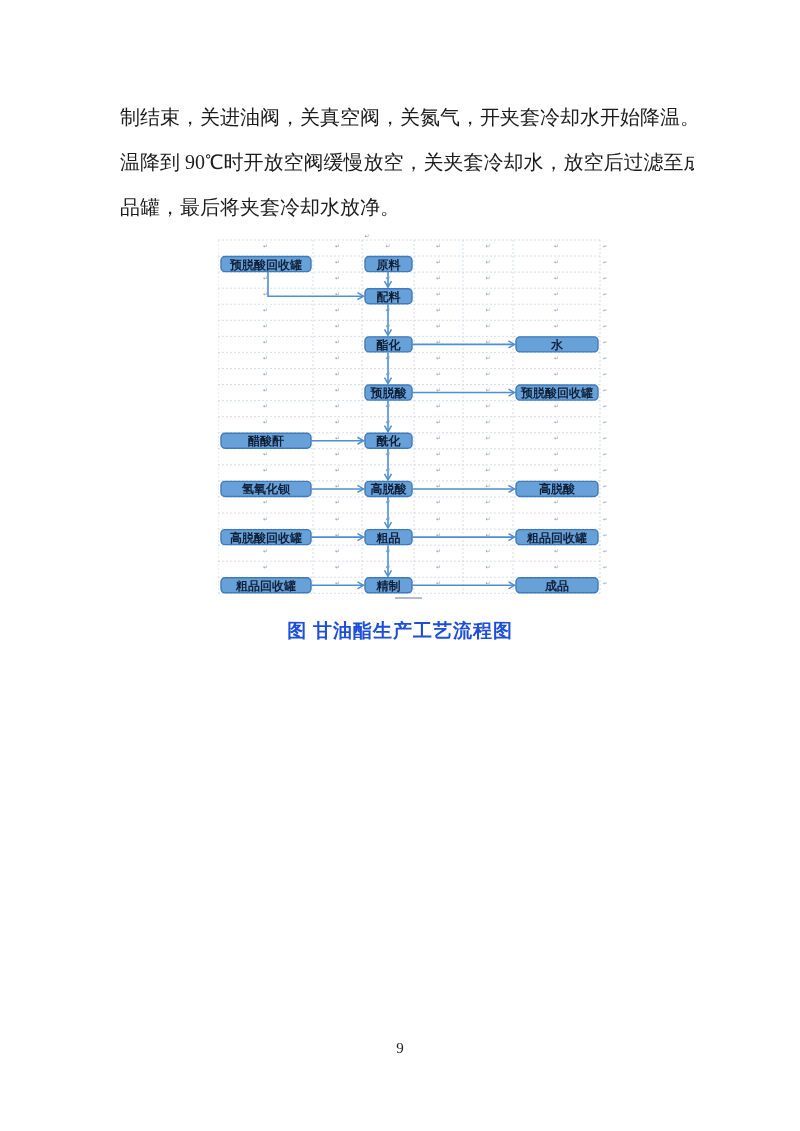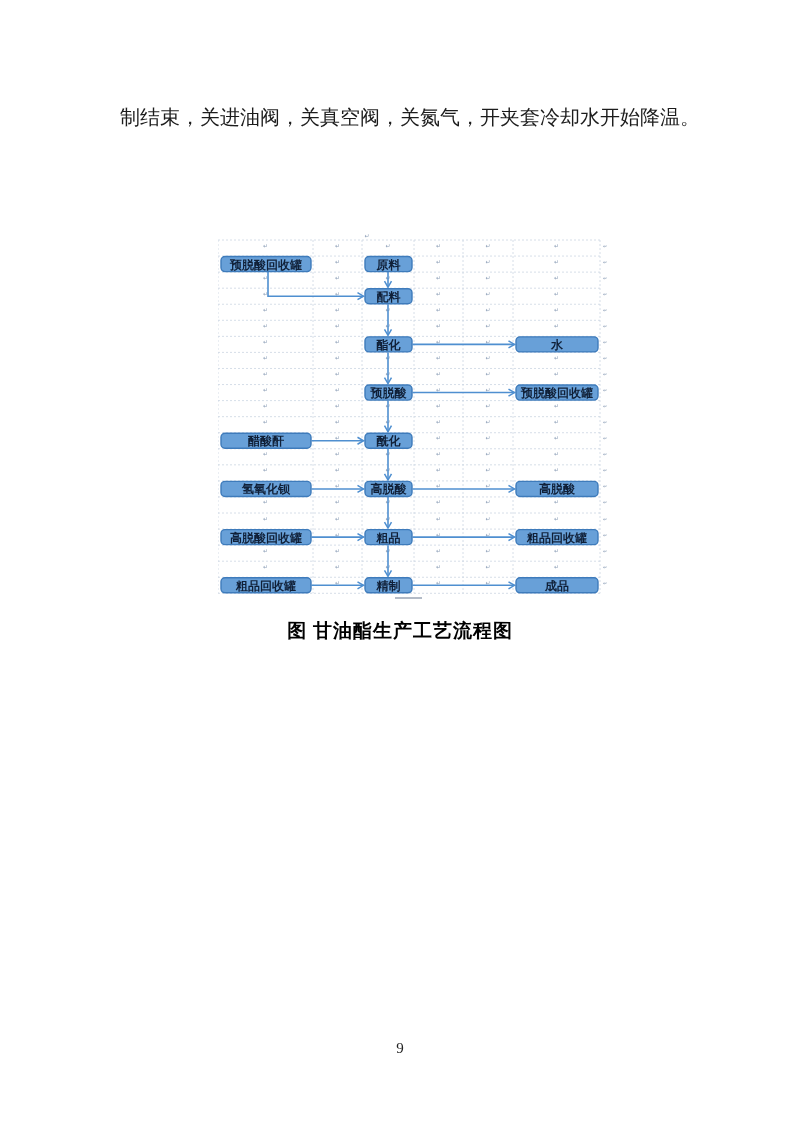--- a/index.html
+++ b/index.html
@@ -22,34 +22,36 @@
     white-space:nowrap; overflow:hidden;
   }
   .body-line.last { text-align:left; text-align-last:left; }
   .chart-wrap {
     position:absolute; left:218px; top:232px;
     width:392px; height:372px;
   }
   .figure-caption {
     position:absolute; left:0; top:618px; width:800px;
     text-align:center; font-weight:bold;
-    font-size:19px; color:#000000; letter-spacing:1px;
+    font-size:19px; color:#1d4ed8; letter-spacing:1px;
   }
   .page-number {
     position:absolute; left:0; top:1040px; width:800px;
     text-align:center; font-size:15px; color:#222;
   }
 </style>
 </head>
 <body>
 
 <div class="page">
 
   <div class="body-text">
     <div class="body-line">制结束，关进油阀，关真空阀，关氮气，开夹套冷却水开始降温。釜</div>
+    <div class="body-line">温降到 90℃时开放空阀缓慢放空，关夹套冷却水，放空后过滤至成</div>
+    <div class="body-line last">品罐，最后将夹套冷却水放净。</div>
   </div>
 
   <div class="chart-wrap">
     <svg id="flow-svg" width="392" height="372" xmlns="http://www.w3.org/2000/svg">
         <defs>
           <marker id="arr" markerWidth="10" markerHeight="10" refX="7" refY="4.5" orient="auto" markerUnits="userSpaceOnUse">
             <path d="M1,1 L7,4.5 L1,8" fill="none" stroke="#4f8fd0" stroke-width="1.5"></path>
           </marker>
         </defs>
         <g stroke="#ccd5e2" stroke-width="0.8" stroke-dasharray="2,2">

